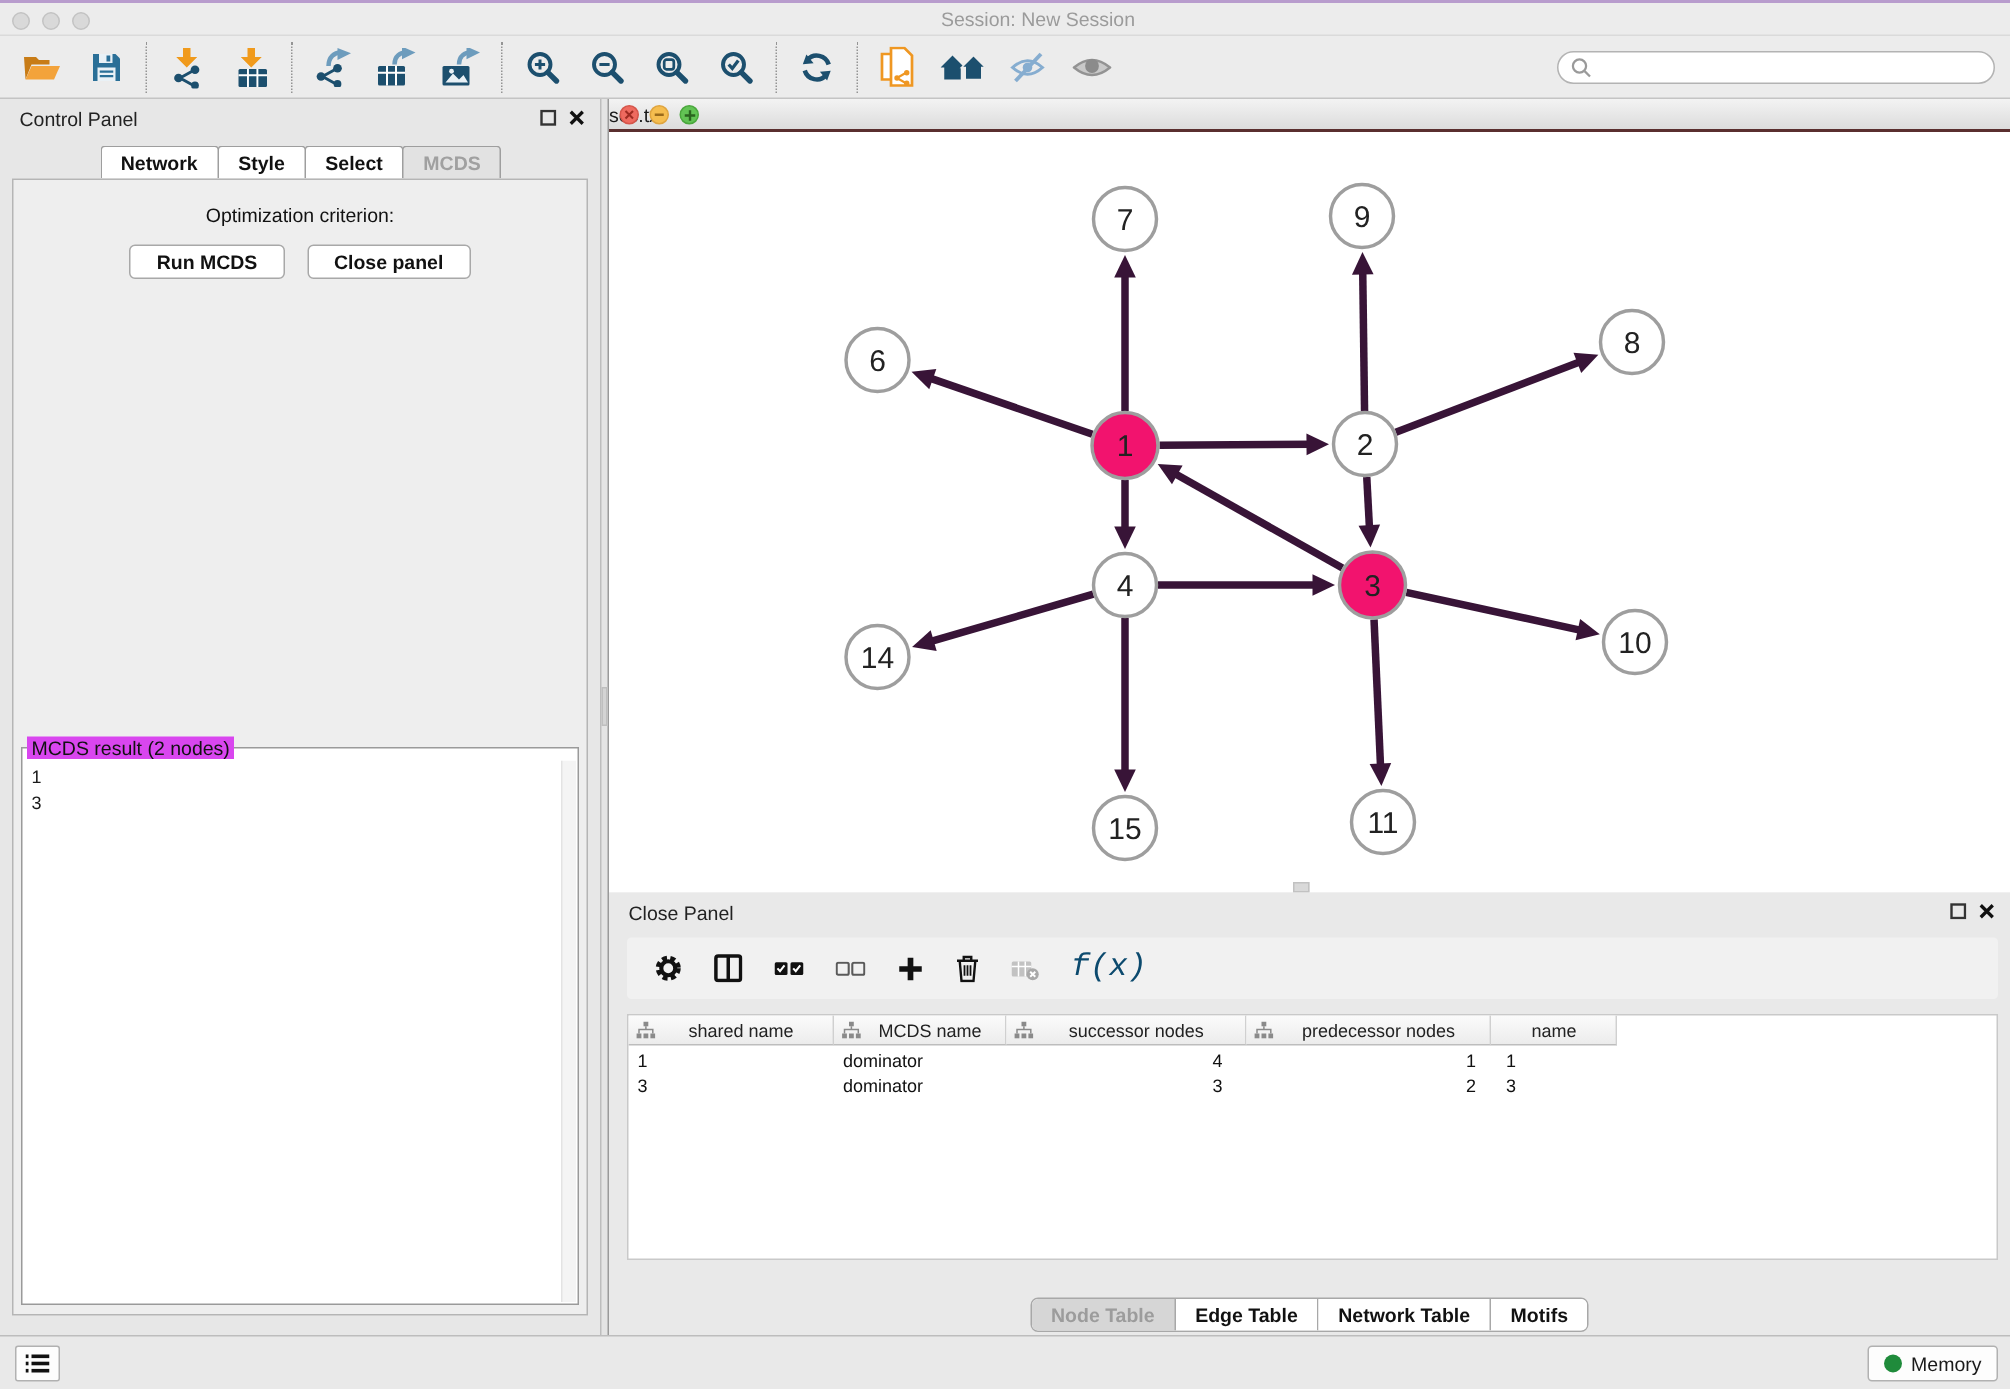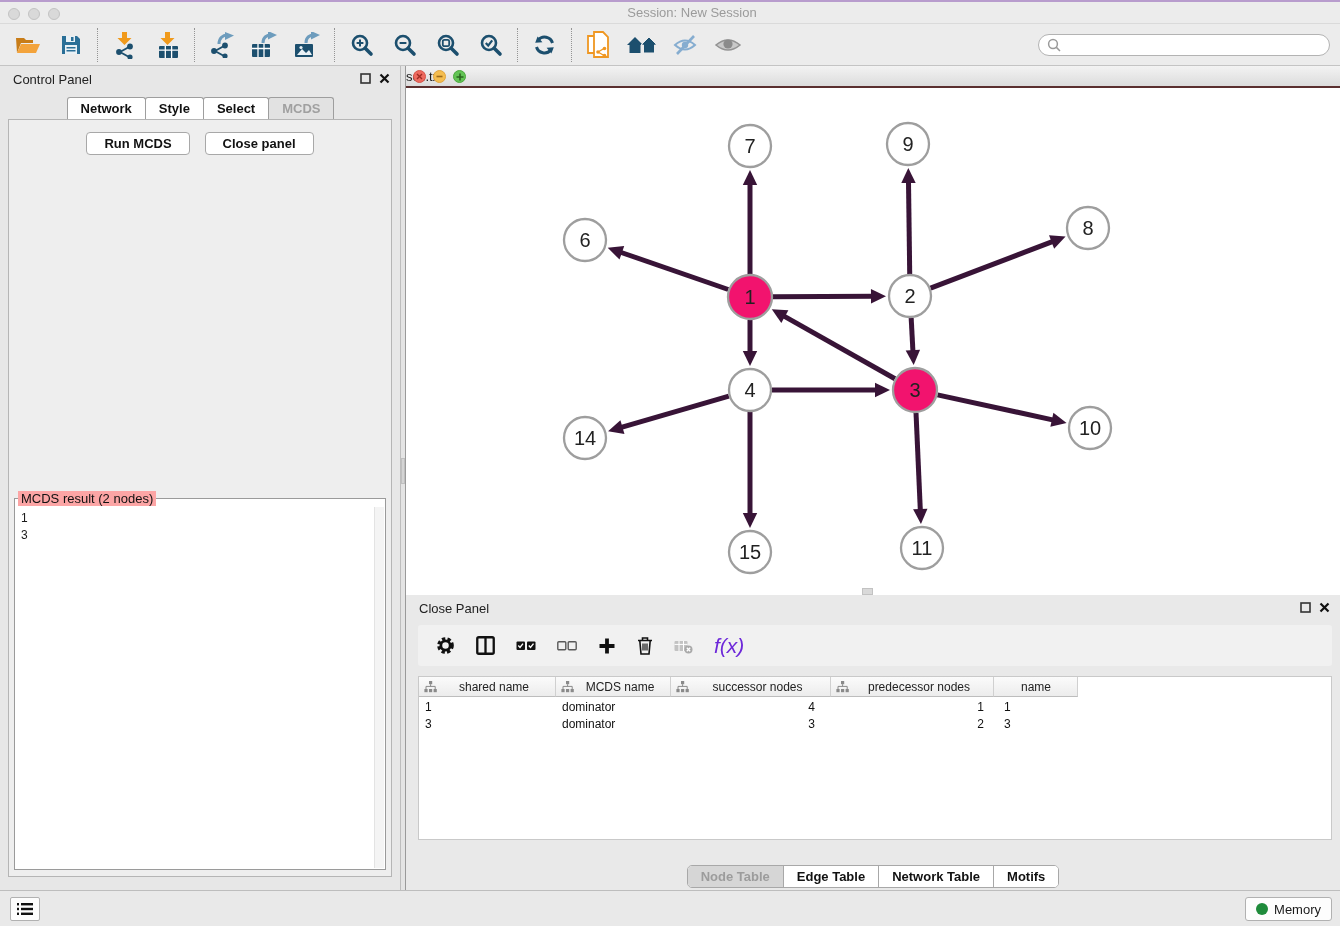--- a/index.html
+++ b/index.html
@@ -34,21 +34,21 @@
   .cp-content { position:absolute; left:8px; right:8px; top:53px; bottom:13px; background:#eeeeee; border:1px solid #b5b5b5; }
   .opt-label { margin-top:16px; text-align:center; font-size:13px; color:#111; }
   .selectbox { margin:11px auto 0; width:312px; height:22px; background:#fff; border:1px solid #a8a8a8;
     border-radius:4px; display:flex; align-items:center; padding:0 6px 0 10px; font-size:13px; }
   .selectbox span { flex:1; }
   .btnrow { margin-top:12px; display:flex; justify-content:center; gap:15px; }
   .pbtn { padding:3px 17px; font-size:13px; font-weight:600; background:#fff; border:1px solid #a8a8a8;
     border-radius:4px; color:#111; cursor:default; }
   .mcds-fieldset { position:absolute; left:5px; right:5px; top:371px; bottom:6px;
     border:1px solid #9a9a9a; background:#fff; }
-  .mcds-fieldset legend { font-size:13px; color:#111; margin-left:3px; padding:0 3px; background:#fca5a5; }
+  .mcds-fieldset legend { font-size:13px; color:#111; margin-left:3px; padding:0 3px; background:#d946ef; }
   .mcds-inner { position:absolute; left:1px; right:1px; top:1px; bottom:1px; background:#fff; overflow:hidden; }
   .mcds-text { position:absolute; left:5px; top:3px; right:14px; font-size:12px; line-height:17px; white-space:pre; }
   .mcds-scroll { position:absolute; right:0; top:0; bottom:0; width:10px; background:#f4f4f4; border-left:1px solid #e3e3e3; }
   
   .vsplit { position:absolute; left:400px; top:66px; width:6px; height:824px; background:#e4e4e4;
     border-left:1px solid #bdbdbd; border-right:1px solid #9a9a9a; }
   .vsplit .grip { position:absolute; left:0px; top:392px; width:4px; height:26px; background:#d4d4d4; border:1px solid #bfbfbf; }
   
   .net-window { position:absolute; left:406px; top:66px; width:934px; height:529px; background:#fff; }
   .net-titlebar { position:relative; height:22px; background:linear-gradient(#f3f3f3,#dcdcdc);
@@ -59,21 +59,21 @@
   .tl.yel { background:#f5bd4f; border:1px solid #dfa43e; }
   .tl.grn { background:#62c354; border:1px solid #4aa73c; }
   .net-title { line-height:21px; font-size:13px; color:#1a1a1a; }
   .net-canvas { position:relative; width:934px; height:505px; background:#fff; overflow:hidden; }
   .hgrip { position:absolute; left:456px; top:522px; width:11px; height:7px; background:#d9d9d9; border:1px solid #c2c2c2; }
   
   .table-panel { position:absolute; left:406px; top:595px; width:934px; height:295px; background:#e9e9e9; }
   .tp-toolbar { position:absolute; left:12px; right:8px; top:30px; height:41px; background:#f1f1f1;
     border-radius:3px; display:flex; align-items:center; padding-left:18px; gap:21px; }
   .tp-toolbar .ticon { display:flex; align-items:center; justify-content:center; cursor:default; }
-  .fx { font-family:Liberation Sans, sans-serif; font-style:italic; color:#6d28d9; font-size:21px; }
+  .fx { font-family:Liberation Mono, monospace; font-style:italic; color:#0c4a6e; font-size:21px; }
   .dtable { position:absolute; left:12px; right:8px; top:81px; height:164px; background:#fff; border:1px solid #c9c9c9; overflow:hidden; }
   .thead { display:flex; height:20px; }
   .th { background:linear-gradient(#fbfbfb,#ececec); border-right:1px solid #d0d0d0; border-bottom:1px solid #bdbdbd;
     display:flex; align-items:center; font-size:12px; color:#222; padding-left:5px; cursor:default; }
   .th .lbl { flex:1; text-align:center; padding-right:4px; }
   .trow { display:flex; height:16px; margin-top:1px; }
   .td { font-size:12px; color:#111; overflow:hidden; white-space:nowrap; }
   .trow:first-of-type { margin-top:3px; }
   .tp-tabs { position:absolute; left:0; right:0; top:270px; display:flex; justify-content:center; }
   .tabgroup { display:inline-flex; border:1px solid #a8a8a8; border-radius:5px; overflow:hidden; background:#fff; }
@@ -263,20 +263,21 @@
         </svg>
       </span>
     </div>
     <div class="cp-tabs">
         <div class="cptab">Network</div>
         <div class="cptab">Style</div>
         <div class="cptab">Select</div>
         <div class="cptab sel">MCDS</div>
       </div>
     <div class="cp-content">
+      <div class="opt-label">Optimization criterion:</div>
       <div class="btnrow">
         <div class="pbtn">Run MCDS</div>
         <div class="pbtn">Close panel</div>
       </div>
       <fieldset class="mcds-fieldset">
         <legend>MCDS result (2 nodes)</legend>
         <div class="mcds-inner">
           <div class="mcds-text">1
 3</div>
           <div class="mcds-scroll"></div>

